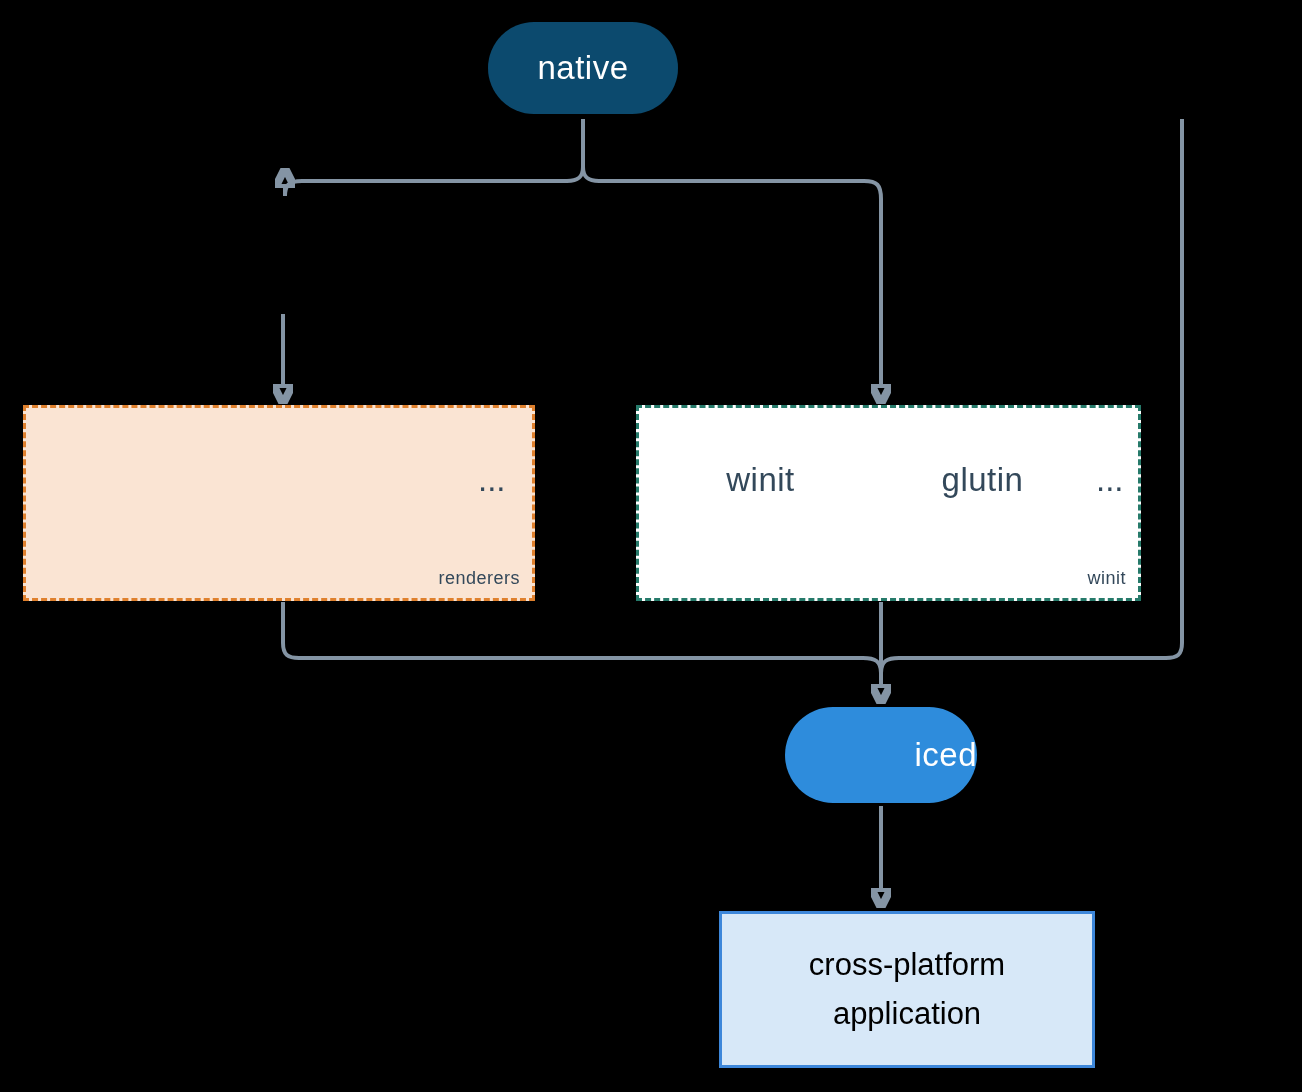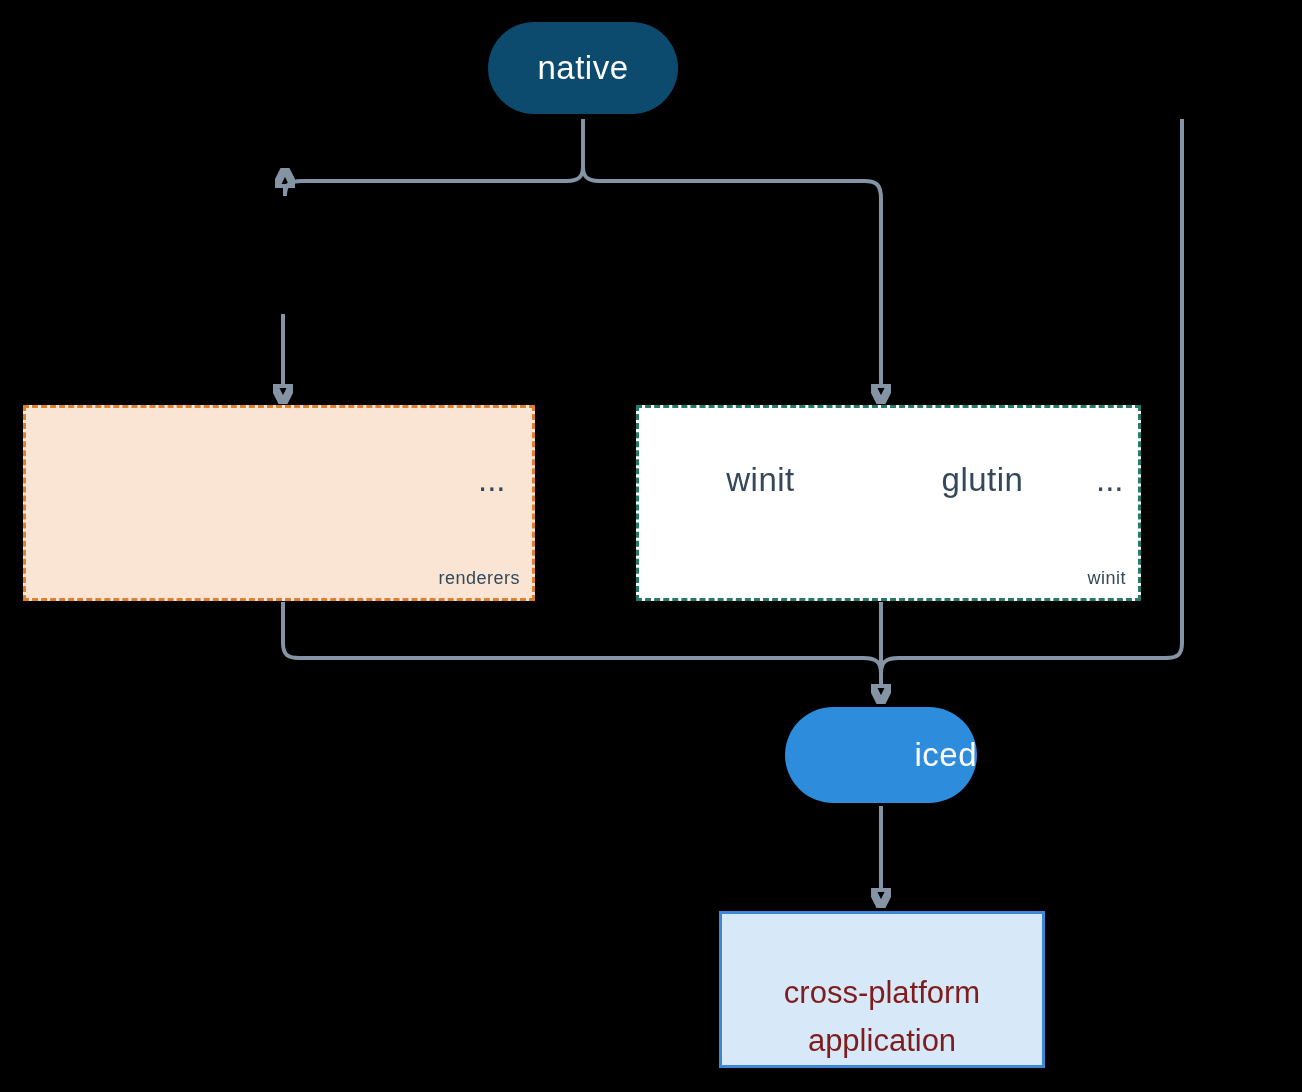--- a/index.html
+++ b/index.html
@@ -136,17 +136,17 @@
       <span>glutin</span>
     </div>
     <div class="ellipsis" style="left: 457px; color: rgb(51, 72, 90);">...</div>
     <div class="group-label" style="color: rgb(51, 72, 90);">winit</div>
   </div>
 
   <div class="pill pill-blue" style="left: 785px; top: 707px; width: 192px; height: 96px; background-color: rgb(46, 140, 220); color: rgb(255, 255, 255);">
     <span>iced</span>
   </div>
 
-  <div class="app-box" style="left: 719px; top: 911px; width: 326px; height: 157px; background-color: rgb(215, 232, 248); border-color: rgb(61, 135, 218); color: #7f1d1d; align-items: flex-end;">
+  <div class="app-box" style="left: 719px; top: 911px; width: 376px; height: 157px; background-color: rgb(215, 232, 248); border-color: rgb(61, 135, 218); color: #000000;">
     <span>cross-platform application</span>
   </div>
 
 </div>
 
 </body></html>

